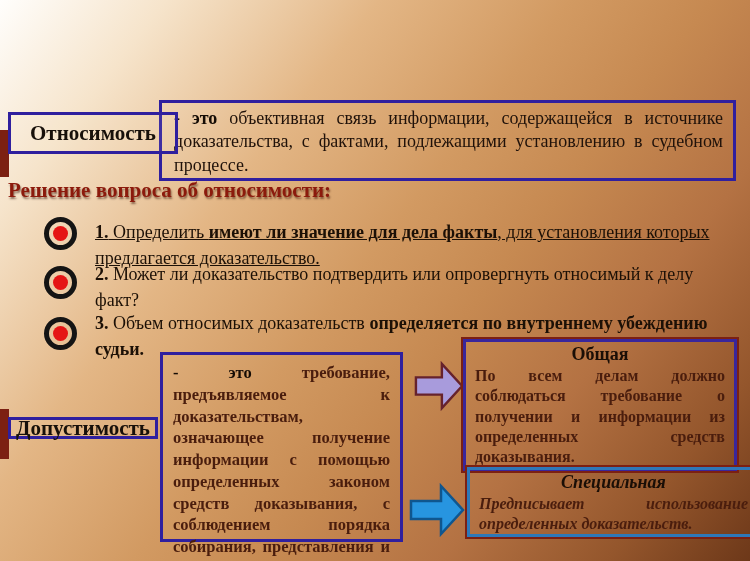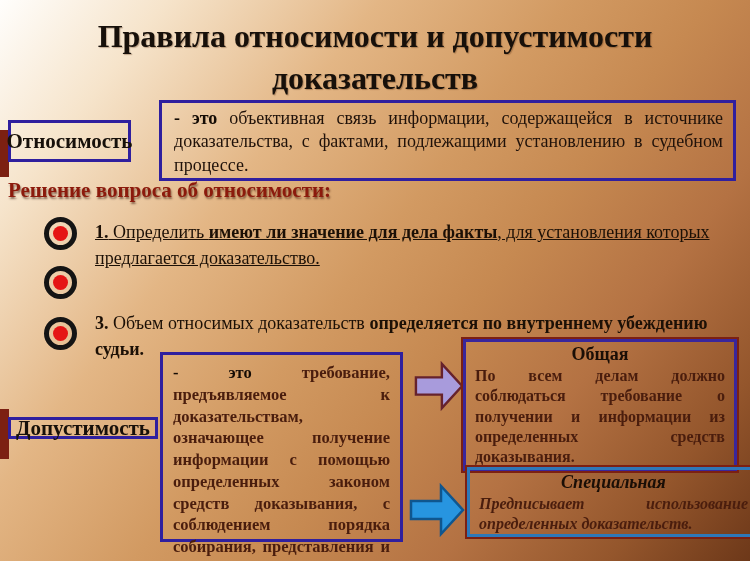--- a/index.html
+++ b/index.html
@@ -38,21 +38,21 @@
   .def-bold{font-weight:bold;color:#150c05;}
 
   
   .label-box{
     position:absolute;box-sizing:border-box;
     border:3px solid #2f1f9e;
     display:flex;align-items:center;justify-content:center;
     font-weight:bold;font-size:21px;color:#17100a;
     background:rgba(255,240,220,0.08);z-index:2;
   }
-  .rel-label{left:8px;top:120px;width:123px;height:42px;}
+  .rel-label{left:8px;top:112px;width:170px;height:42px;}
   .adm-label{left:8px;top:417px;width:150px;height:22px;}
   .edge-strip{position:absolute;left:0;width:9px;background:#7c2012;z-index:1;}
   .strip-rel{top:130px;height:47px;}
   .strip-adm{top:409px;height:50px;}
 
   .question-heading{
     position:absolute;left:8px;top:178px;
     font-size:21px;font-weight:bold;color:#8c1a0c;
     text-shadow:1px 2px 2px rgba(61,21,8,0.55);
   }
@@ -95,23 +95,20 @@
   .arrow-special{left:409px;top:483px;width:57px;height:54px;}
   .arrow svg{display:block;width:100%;height:100%;}
   .arrow-purple-fill{fill:#a89bdc;stroke:#66222c;stroke-width:2.5;}
   .arrow-blue-fill{fill:#2795e0;stroke:#0f568f;stroke-width:2.5;}
 </style>
 </head>
 <body>
 
 <div class="slide">
 
-  <div class="title">
-    <div class="title-inner">Правила относимости и допустимости доказательств</div>
-  </div>
 
   <div class="def-box rel-def">
     <span class="def-bold">- это</span><span> объективная связь информации, содержащейся в источнике доказательства, с фактами, подлежащими установлению в судебном процессе.</span>
   </div>
   <div class="edge-strip strip-rel"></div>
   <div class="label-box rel-label">
     <span>Относимость</span>
   </div>
 
   <div class="question-heading">Решение вопроса об относимости:</div>
@@ -119,20 +116,23 @@
   <div class="bullet b1">
       <div class="bullet-dot"></div>
     </div>
   <div class="step-text t1">
     <span class="step-num">1.</span><span> Определить </span><span class="step-bold">имеют ли значение для дела факты</span><span>, для установления которых предлагается доказательство.</span>
   </div>
 
   <div class="bullet b2">
       <div class="bullet-dot"></div>
     </div>
+  <div class="step-text t2">
+    <span class="step-num">2.</span><span> Может ли доказательство подтвердить или опровергнуть относимый к делу факт?</span><span class="step-bold"></span><span></span>
+  </div>
 
   <div class="bullet b3">
       <div class="bullet-dot"></div>
     </div>
   <div class="step-text t3">
     <span class="step-num">3.</span><span> Объем относимых доказательств </span><span class="step-bold">определяется по внутреннему убеждению судьи.</span><span></span>
   </div>
 
   <div class="def-box adm-def">
     <span class="def-bold">- это</span><span> требование, предъявляемое к доказательствам, означающее получение информации с помощью определенных законом средств доказывания, с соблюдением порядка собирания, представления и исследования доказательств.</span>

